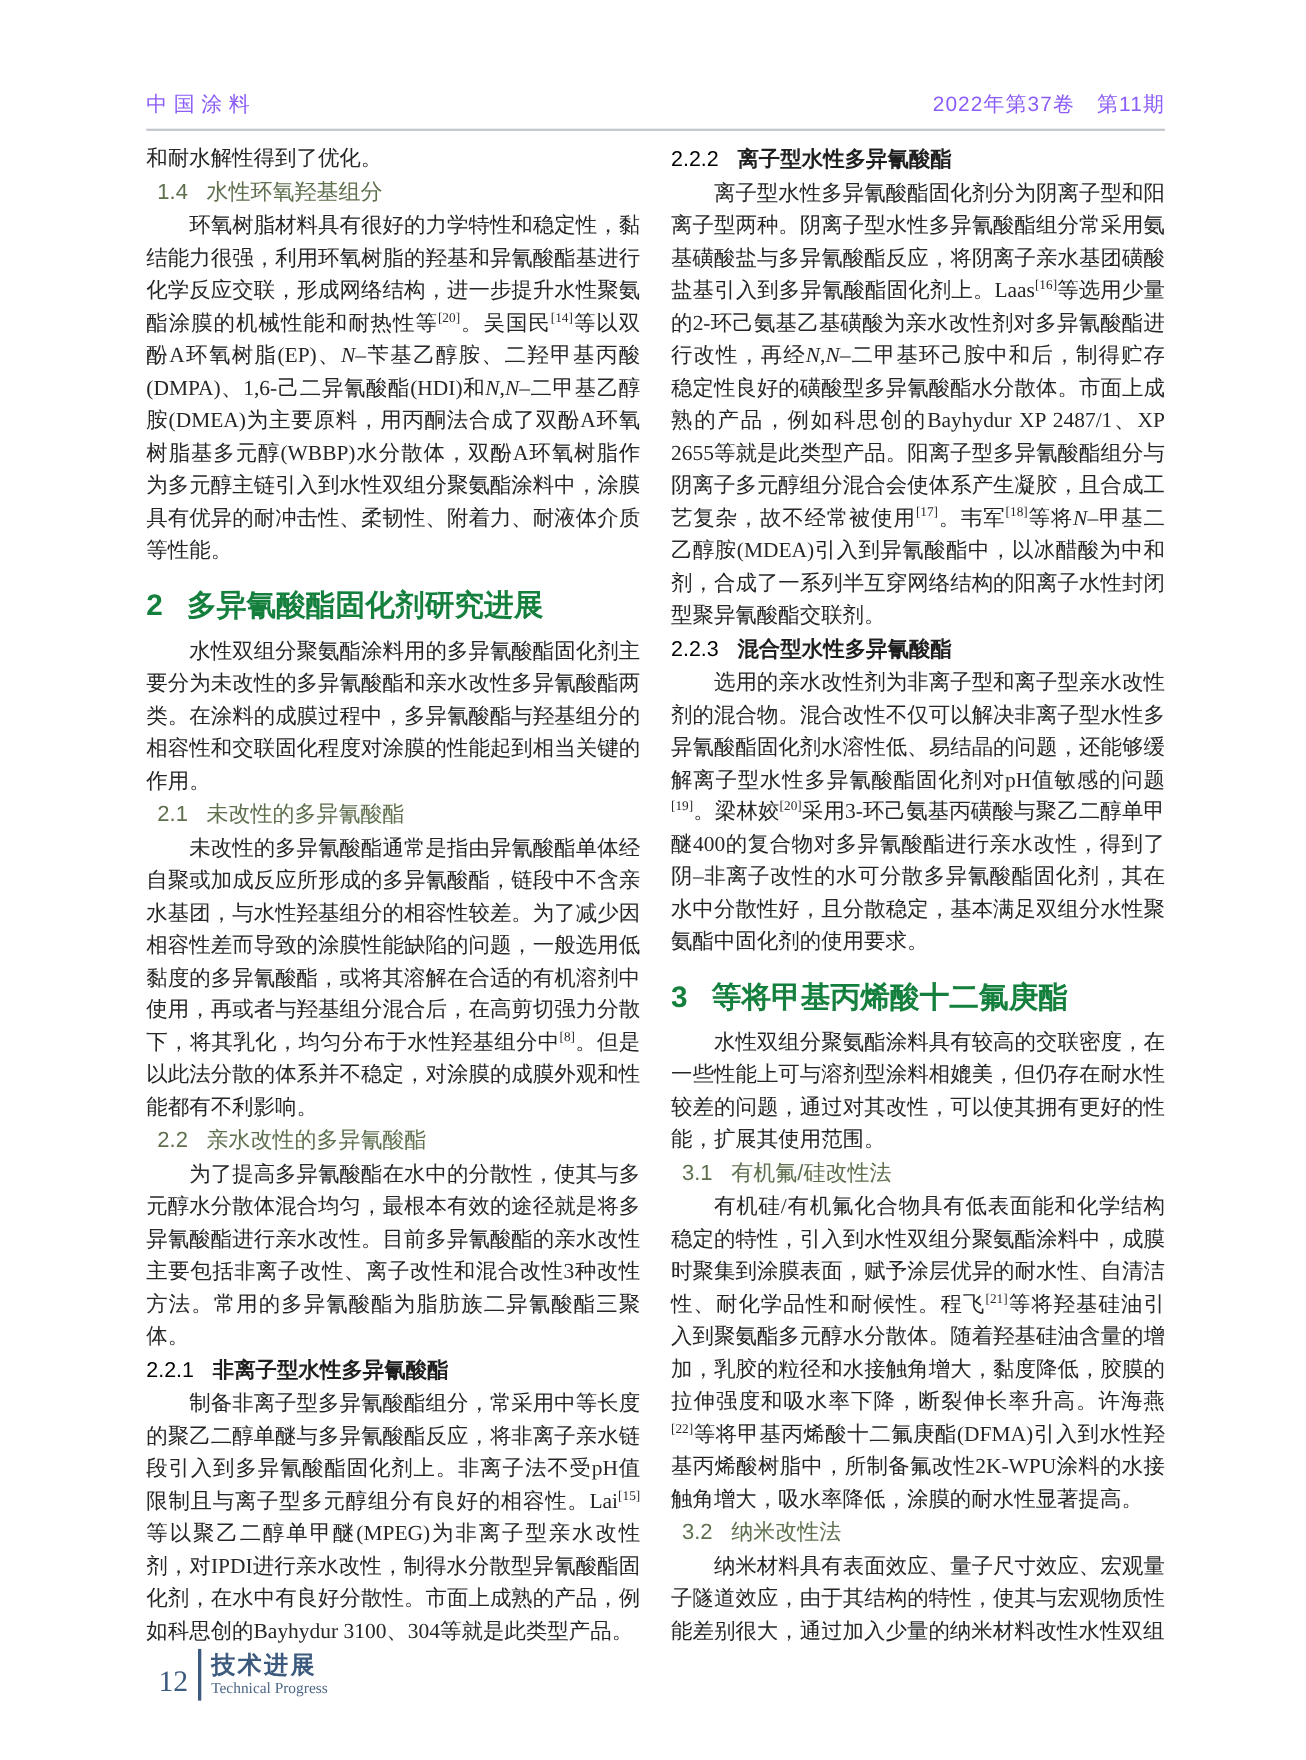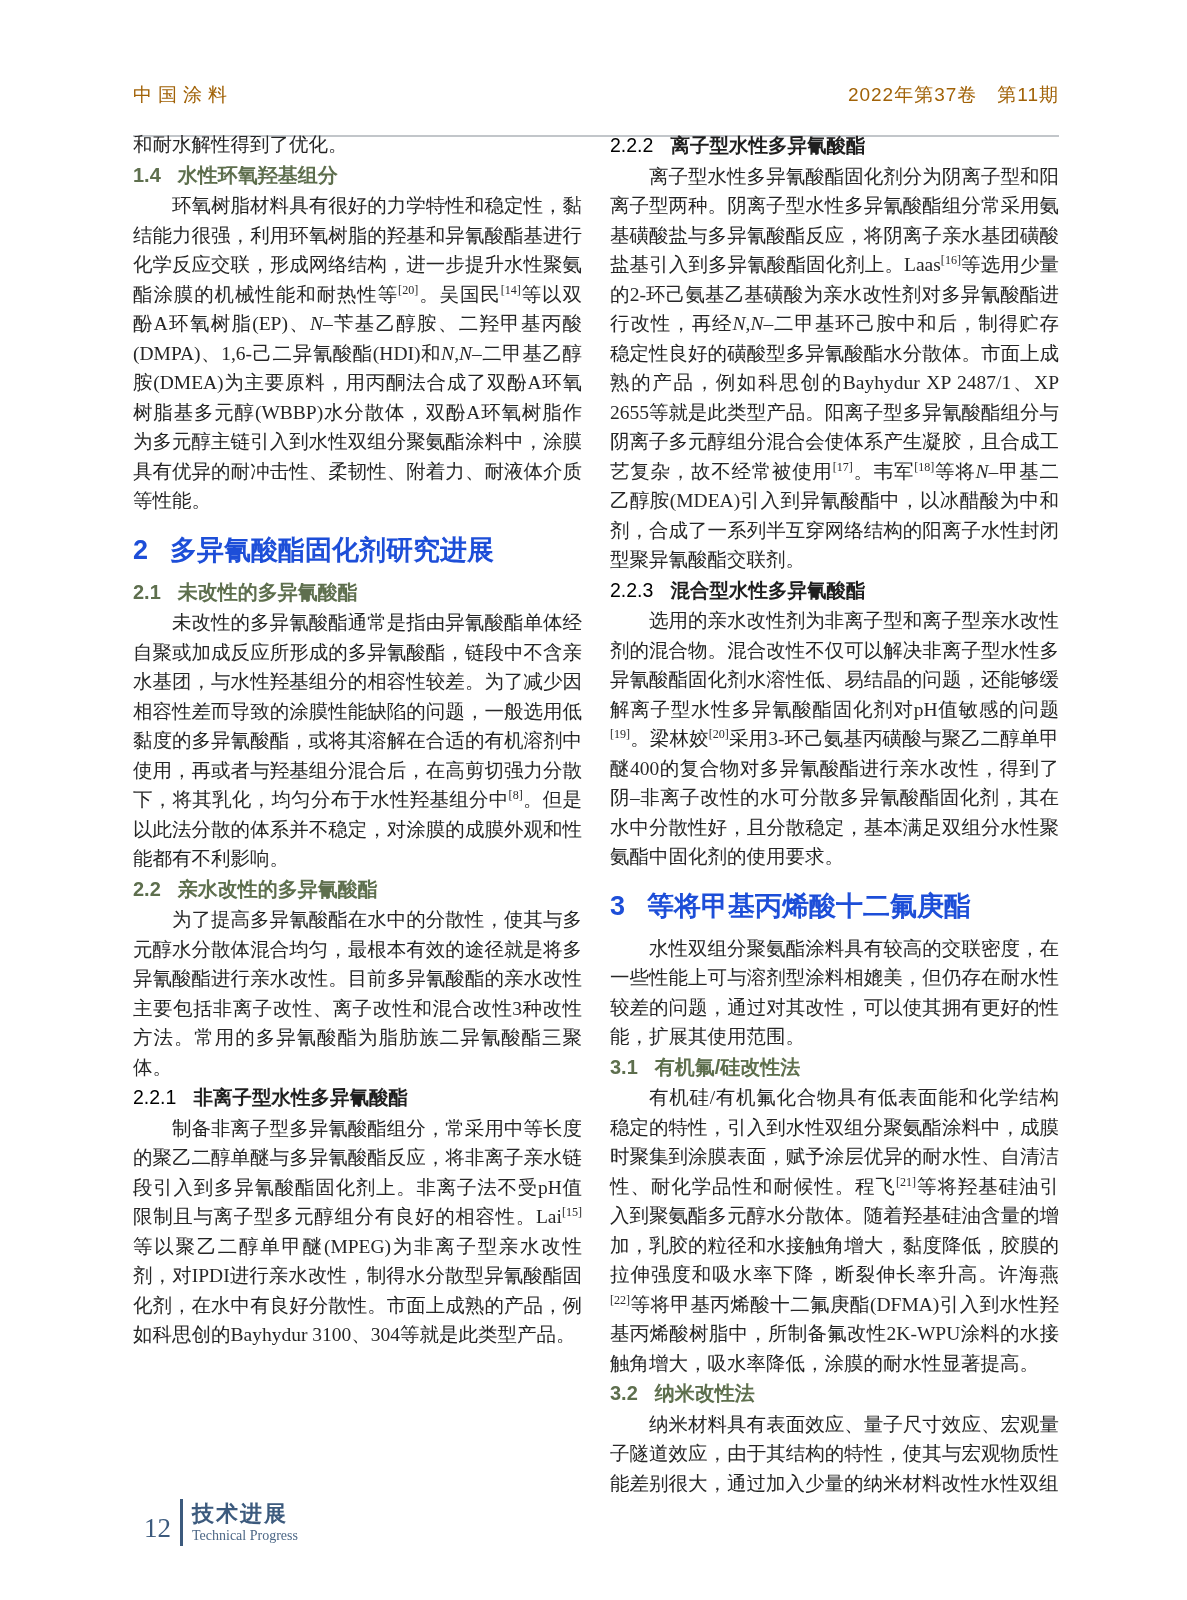--- a/index.html
+++ b/index.html
@@ -9,24 +9,24 @@
     margin:0 auto;
     background:#ffffff;
     font-family:"Liberation Serif","DejaVu Serif",serif;
     color:#262626;
     overflow:hidden;
   }
   
   .header {
     position:absolute; top:82px; left:133px; right:128px;
     display:flex; justify-content:space-between; align-items:flex-end;
-    padding-bottom:27px;
+    padding-bottom:9px;
     border-bottom:2px solid #c2c6ca;
     font-family:"Liberation Sans","DejaVu Sans",sans-serif;
-    font-size:19px; color:#a16207;
+    font-size:19px; color:#8b5cf6;
   }
   .journal { letter-spacing:6px; }
   .issue   { letter-spacing:1px; }
   
   .columns {
     position:absolute; top:130px; left:133px; right:128px;
     display:flex; gap:28px;
   }
   .col { flex:1 1 0; min-width:0; }
   p.body {
@@ -35,28 +35,28 @@
     text-align:justify;
   }
   p.indent { text-indent:2em; }
   sup { font-size:0.62em; line-height:0; }
   i { font-style:italic; }
   
   .h1 {
     margin:17px 0 11px;
     font-family:"Liberation Sans","DejaVu Sans",sans-serif;
     font-weight:bold; font-size:27px; line-height:34px;
-    color:#1d4ed8;
+    color:#15803d;
   }
   .h1 .hnum { margin-right:22px; }
   
   .h2 {
-    margin:1px 0;
+    margin:1px 10px;
     font-family:"Liberation Sans","DejaVu Sans",sans-serif;
-    font-weight:bold; font-size:20px; line-height:29.5px;
+    font-weight:normal; font-size:20px; line-height:29.5px;
     color:#5e6f4e;
   }
   .h2 .hnum { margin-right:17px; }
   
   .h3 {
     margin:1px 0;
     font-size:19.5px; line-height:29.5px;
     font-weight:600; color:#1f1f1f;
   }
   .h3 .hnum {
@@ -95,20 +95,21 @@
 
     <div class="col">
       <p class="body">和耐水解性得到了优化。</p>
       <div class="h2">
         <span class="hnum">1.4</span><span>水性环氧羟基组分</span>
       </div>
       <p class="body indent">环氧树脂材料具有很好的力学特性和稳定性，黏结能力很强，利用环氧树脂的羟基和异氰酸酯基进行化学反应交联，形成网络结构，进一步提升水性聚氨酯涂膜的机械性能和耐热性等<sup>[20]</sup>。吴国民<sup>[14]</sup>等以双酚A环氧树脂(EP)、<i>N</i>–苄基乙醇胺、二羟甲基丙酸(DMPA)、1,6-己二异氰酸酯(HDI)和<i>N</i>,<i>N</i>–二甲基乙醇胺(DMEA)为主要原料，用丙酮法合成了双酚A环氧树脂基多元醇(WBBP)水分散体，双酚A环氧树脂作为多元醇主链引入到水性双组分聚氨酯涂料中，涂膜具有优异的耐冲击性、柔韧性、附着力、耐液体介质等性能。</p>
       <div class="h1">
         <span class="hnum">2</span><span>多异氰酸酯固化剂研究进展</span>
       </div>
+      <p class="body indent">水性双组分聚氨酯涂料用的多异氰酸酯固化剂主要分为未改性的多异氰酸酯和亲水改性多异氰酸酯两类。在涂料的成膜过程中，多异氰酸酯与羟基组分的相容性和交联固化程度对涂膜的性能起到相当关键的作用。</p>
       <div class="h2">
         <span class="hnum">2.1</span><span>未改性的多异氰酸酯</span>
       </div>
       <p class="body indent">未改性的多异氰酸酯通常是指由异氰酸酯单体经自聚或加成反应所形成的多异氰酸酯，链段中不含亲水基团，与水性羟基组分的相容性较差。为了减少因相容性差而导致的涂膜性能缺陷的问题，一般选用低黏度的多异氰酸酯，或将其溶解在合适的有机溶剂中使用，再或者与羟基组分混合后，在高剪切强力分散下，将其乳化，均匀分布于水性羟基组分中<sup>[8]</sup>。但是以此法分散的体系并不稳定，对涂膜的成膜外观和性能都有不利影响。</p>
       <div class="h2">
         <span class="hnum">2.2</span><span>亲水改性的多异氰酸酯</span>
       </div>
       <p class="body indent">为了提高多异氰酸酯在水中的分散性，使其与多元醇水分散体混合均匀，最根本有效的途径就是将多异氰酸酯进行亲水改性。目前多异氰酸酯的亲水改性主要包括非离子改性、离子改性和混合改性3种改性方法。常用的多异氰酸酯为脂肪族二异氰酸酯三聚体。</p>
       <div class="h3">
         <span class="hnum">2.2.1</span><span>非离子型水性多异氰酸酯</span>

